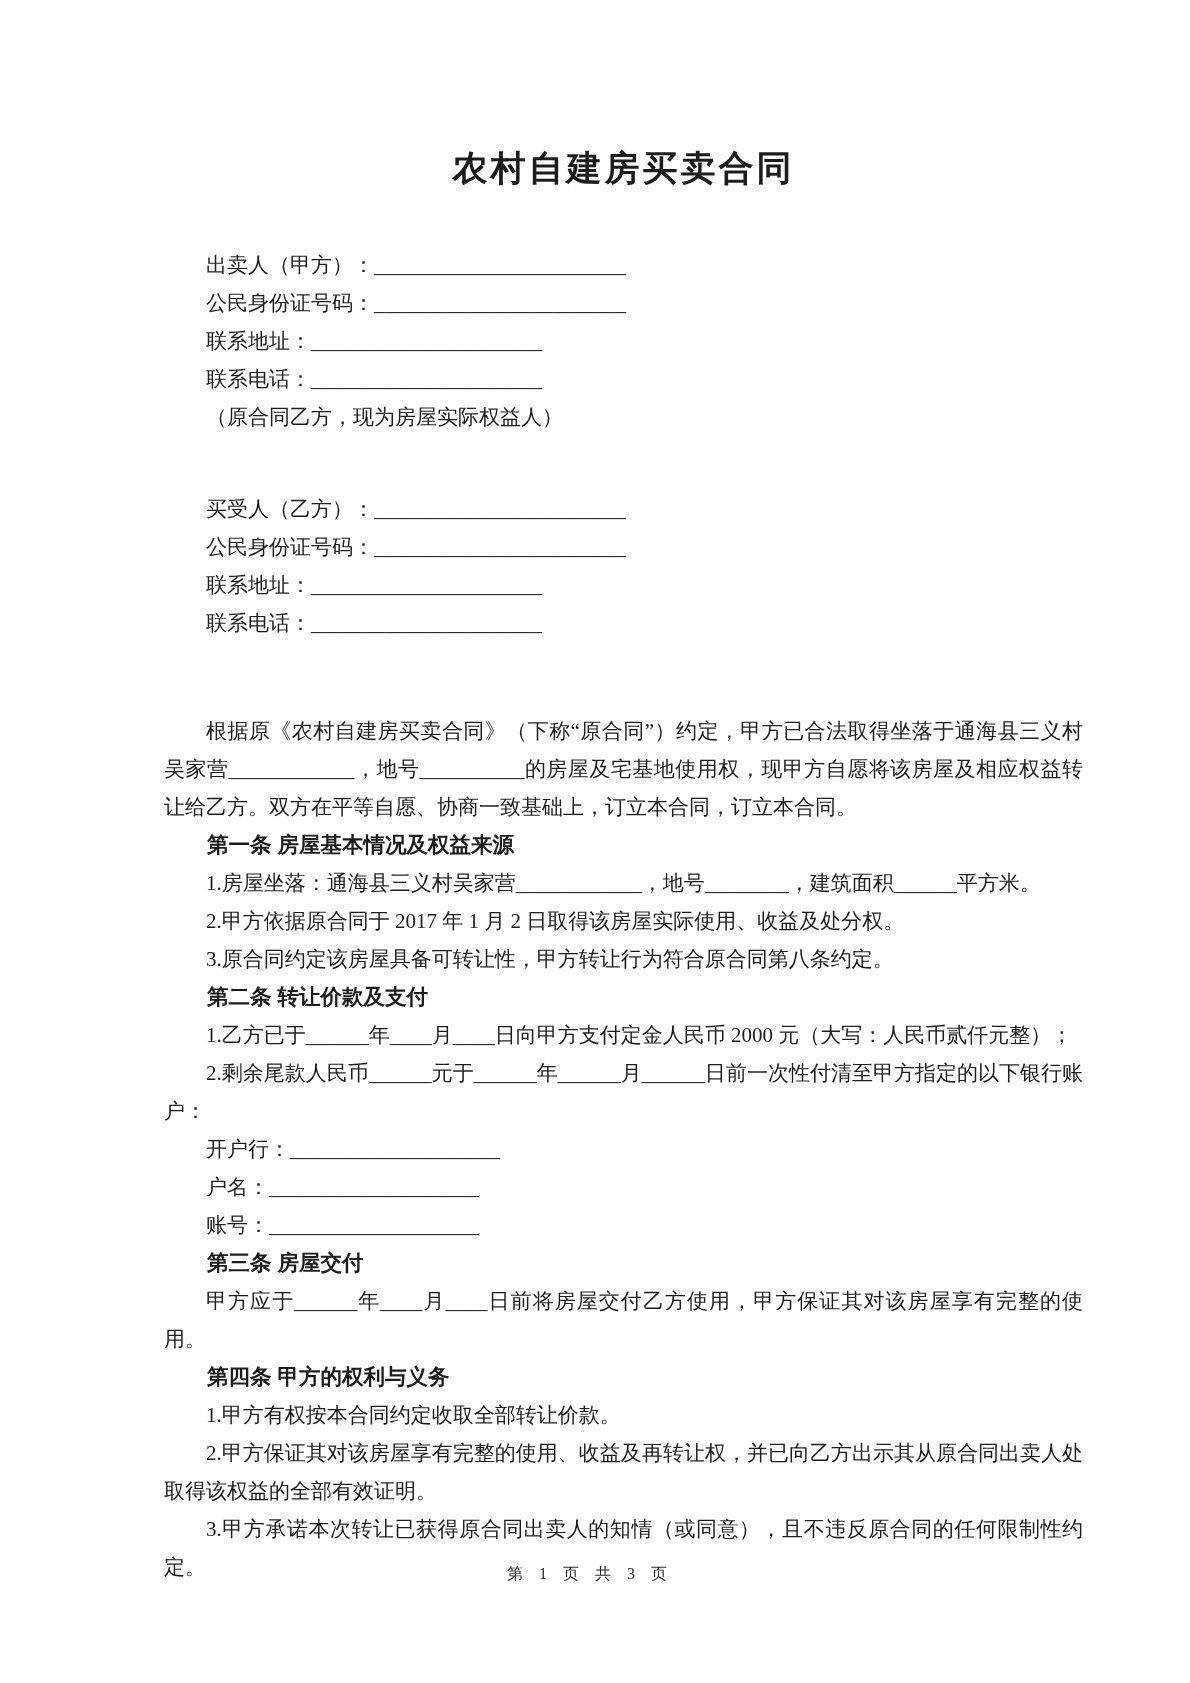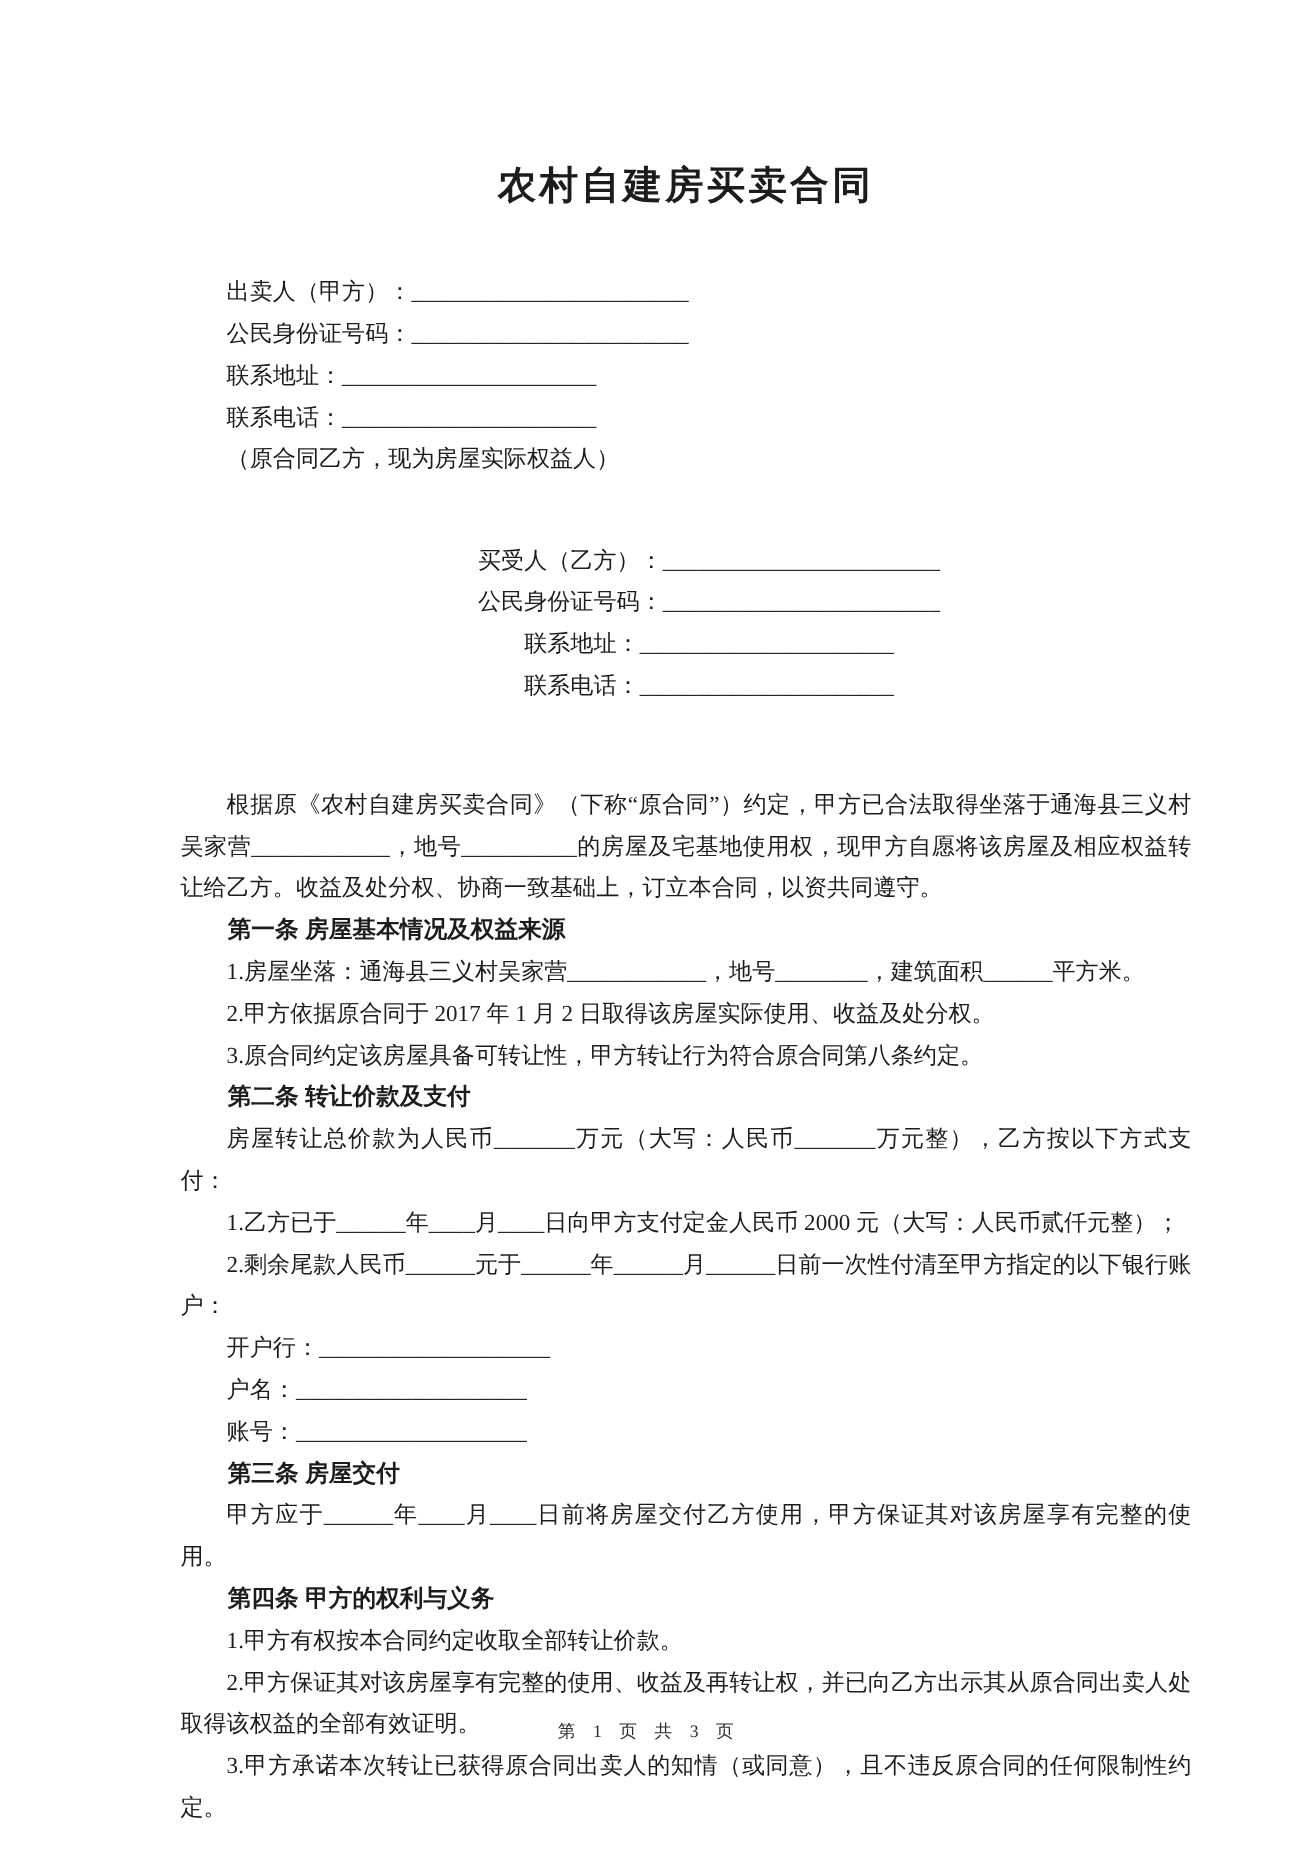--- a/index.html
+++ b/index.html
@@ -31,21 +31,20 @@
     margin-left: 2em;
     font-size: 21px;
     line-height: 38px;
   }
   .party-block p {
     margin: 0;
     white-space: nowrap;
   }
   .party-b-block {
     margin-top: 54px;
-    text-align: center;
   }
   .contract-body {
     margin-top: 70px;
     font-size: 21px;
     line-height: 38px;
   }
   .para {
     margin: 0;
     text-indent: 2em;
     text-align: justify;
@@ -85,27 +84,26 @@
   </div>
 
   <div class="party-block party-b-block">
     <p>买受人（乙方）：________________________</p>
     <p>公民身份证号码：________________________</p>
     <p>联系地址：______________________</p>
     <p>联系电话：______________________</p>
   </div>
 
   <div class="contract-body">
-    <p class="para">根据原《农村自建房买卖合同》（下称“原合同”）约定，甲方已合法取得坐落于通海县三义村吴家营____________，地号__________的房屋及宅基地使用权，现甲方自愿将该房屋及相应权益转让给乙方。收益及处分权、协商一致基础上，订立本合同，以资共同遵守。</p>
+    <p class="para">根据原《农村自建房买卖合同》（下称“原合同”）约定，甲方已合法取得坐落于通海县三义村吴家营____________，地号__________的房屋及宅基地使用权，现甲方自愿将该房屋及相应权益转让给乙方。双方在平等自愿、协商一致基础上，订立本合同，订立本合同。</p>
     <p class="heading">第一条 房屋基本情况及权益来源</p>
     <p class="para">1.房屋坐落：通海县三义村吴家营____________，地号________，建筑面积______平方米。</p>
     <p class="para">2.甲方依据原合同于 2017 年 1 月 2 日取得该房屋实际使用、收益及处分权。</p>
     <p class="para">3.原合同约定该房屋具备可转让性，甲方转让行为符合原合同第八条约定。</p>
     <p class="heading">第二条 转让价款及支付</p>
-    <p class="para">房屋转让总价款为人民币_______万元（大写：人民币_______万元整），乙方按以下方式支付：</p>
     <p class="para">1.乙方已于______年____月____日向甲方支付定金人民币 2000 元（大写：人民币贰仟元整）；</p>
     <p class="para">2.剩余尾款人民币______元于______年______月______日前一次性付清至甲方指定的以下银行账户：</p>
     <p class="para">开户行：____________________</p>
     <p class="para">户名：____________________</p>
     <p class="para">账号：____________________</p>
     <p class="heading">第三条 房屋交付</p>
     <p class="para">甲方应于______年____月____日前将房屋交付乙方使用，甲方保证其对该房屋享有完整的使用。</p>
     <p class="heading">第四条 甲方的权利与义务</p>
     <p class="para">1.甲方有权按本合同约定收取全部转让价款。</p>
     <p class="para">2.甲方保证其对该房屋享有完整的使用、收益及再转让权，并已向乙方出示其从原合同出卖人处取得该权益的全部有效证明。</p>

